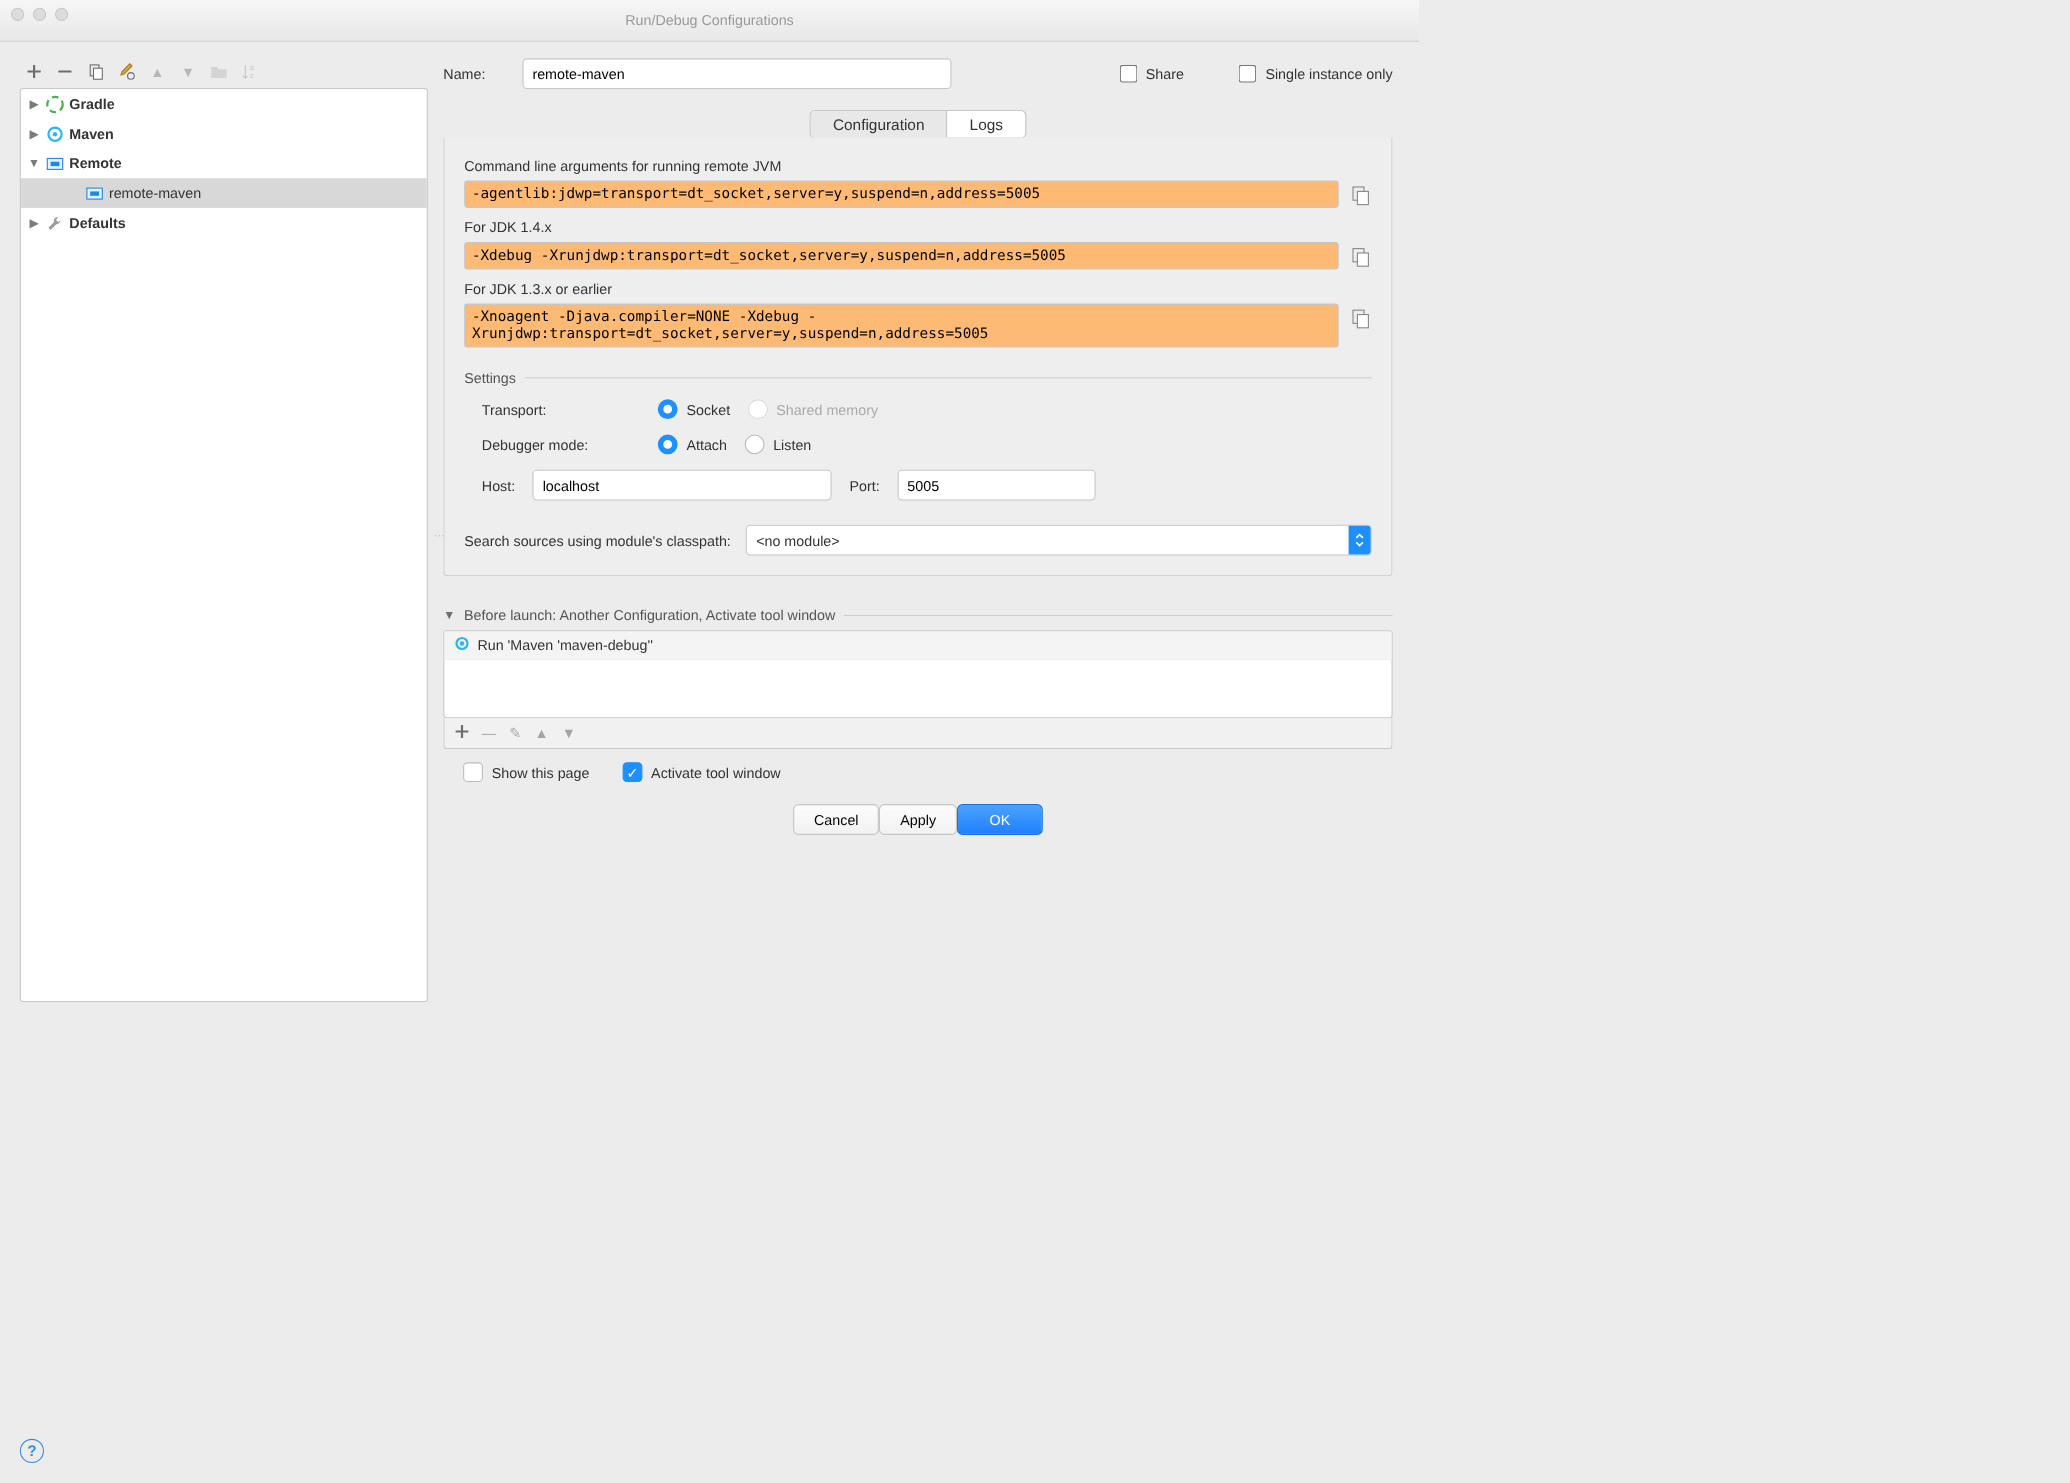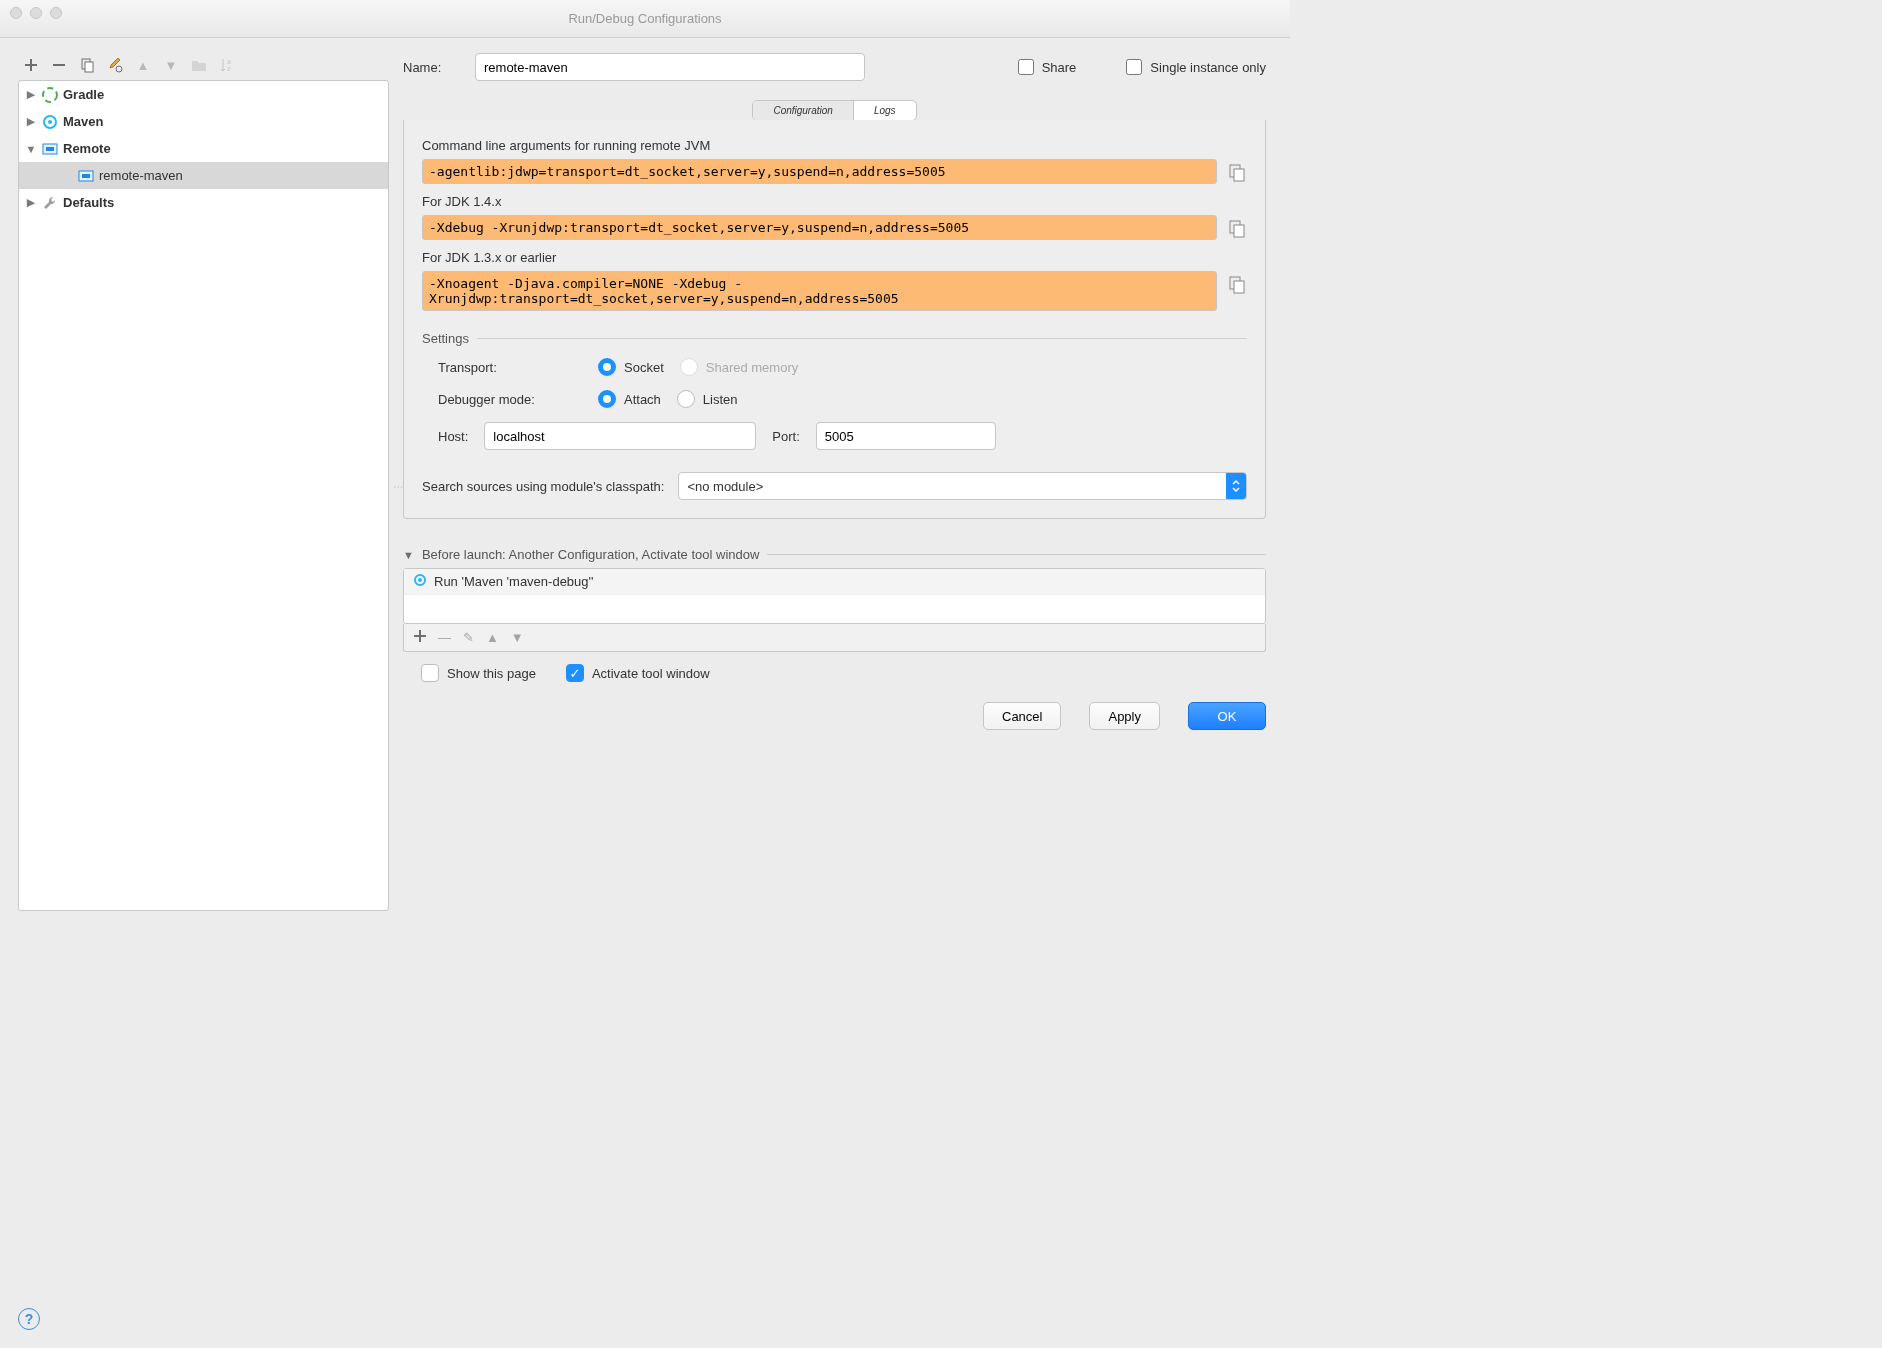--- a/index.html
+++ b/index.html
@@ -46,21 +46,21 @@
 .text-input {
   height:28px; border:1px solid #c6c6c6; border-radius:4px; background:#fff;
   padding:0 8px; font-size:13px; font-family:inherit;
 }
 .name-input { width: 390px; }
 .chk { display:flex; align-items:center; gap:8px; }
 .chk input { width:16px; height:16px; }
 
 .tabs-wrap { display:flex; justify-content:center; margin-top:16px; }
 .tab-seg { display:flex; border:1px solid #c6c6c6; border-radius:5px; overflow:hidden; background:#fff;}
-.tab { padding:4px 20px; font-size:10px;font-style:italic; }
+.tab { padding:4px 20px; font-size:14px; }
 .tab.active { background:#e8e8e8; }
 .tab + .tab { border-left:1px solid #c6c6c6; }
 
 .config-panel {
   border:1px solid #c8c8c8; border-top:none; background:#eeeeee; border-radius:0 0 4px 4px;
   margin-top:-1px; padding: 18px 18px 18px 18px;
 }
 .section-label { font-size:13px; margin: 10px 0 6px; color:#333; }
 .section-label.first { margin-top: 0; }
 .cmd-row { display:flex; align-items:flex-start; gap:10px; }
@@ -97,30 +97,30 @@
 }
 .module-arrows {
   width:20px; height:100%; background:#1e8fff; border-radius:0 3px 3px 0;
   display:flex; align-items:center; justify-content:center; color:#fff; font-size:10px;
 }
 
 .before-launch { margin-top:28px; }
 .before-hdr { display:flex; align-items:center; gap:8px; color:#555; }
 .before-hdr .tri { color:#6f6f6f; font-size:11px; }
 .before-hdr .line { flex:1; height:1px; background:#cfcfcf; }
-.bl-list { border:1px solid #c8c8c8; background:#fff; height:56px; margin-top:6px; border-radius:3px; }
+.bl-list { border:1px solid #c8c8c8; background:#fff; height:80px; margin-top:6px; border-radius:3px; }
 .bl-row { display:flex; align-items:center; gap:6px; height:26px; padding:0 8px; background:#f4f4f4; border-bottom:1px solid #eee;}
 .bl-toolbar { display:flex; gap:12px; border:1px solid #c8c8c8; border-top:none; height:28px; align-items:center; padding:0 10px; background:#f1f1f1; border-radius:0 0 3px 3px;}
 .bl-toolbar .dis { opacity:.4; }
 
 .launch-checks { display:flex; gap:30px; margin-top:12px; padding-left:18px; align-items:center;}
 .mac-chk { width:18px; height:18px; border-radius:4px; border:1px solid #bcbcbc; background:#fff; display:inline-flex; align-items:center; justify-content:center;}
 .mac-chk.on { background:#1e8fff; border-color:#1e8fff; color:#fff; }
 
-.footer { display:flex; gap:28px; justify-content:flex-end; margin-top:20px; }
+.footer { display:flex; gap:0; justify-content:center; margin-top:20px; }
 .footer-left { position:absolute; left:18px; bottom:18px; }
 .btn {
   height:28px; padding:0 18px; border:1px solid #c6c6c6; border-radius:5px;
   background:linear-gradient(#fdfdfd,#f1f1f1); font-size:13px;
 }
 .btn.primary { background:linear-gradient(#4aa3ff,#1f7fff); color:#fff; border-color:#1a6fe0; min-width:78px;}
 
 .help-icon { width:22px; height:22px; border-radius:50%; border:1.5px solid #3b8de0; color:#3b8de0; display:flex; align-items:center; justify-content:center; font-size:14px; font-weight:600;}
 
 .resize-grip { position:absolute; left:-2px; top:50%; transform:translateY(-50%); font-size:10px; color:#bbb; writing-mode:vertical-lr;}

